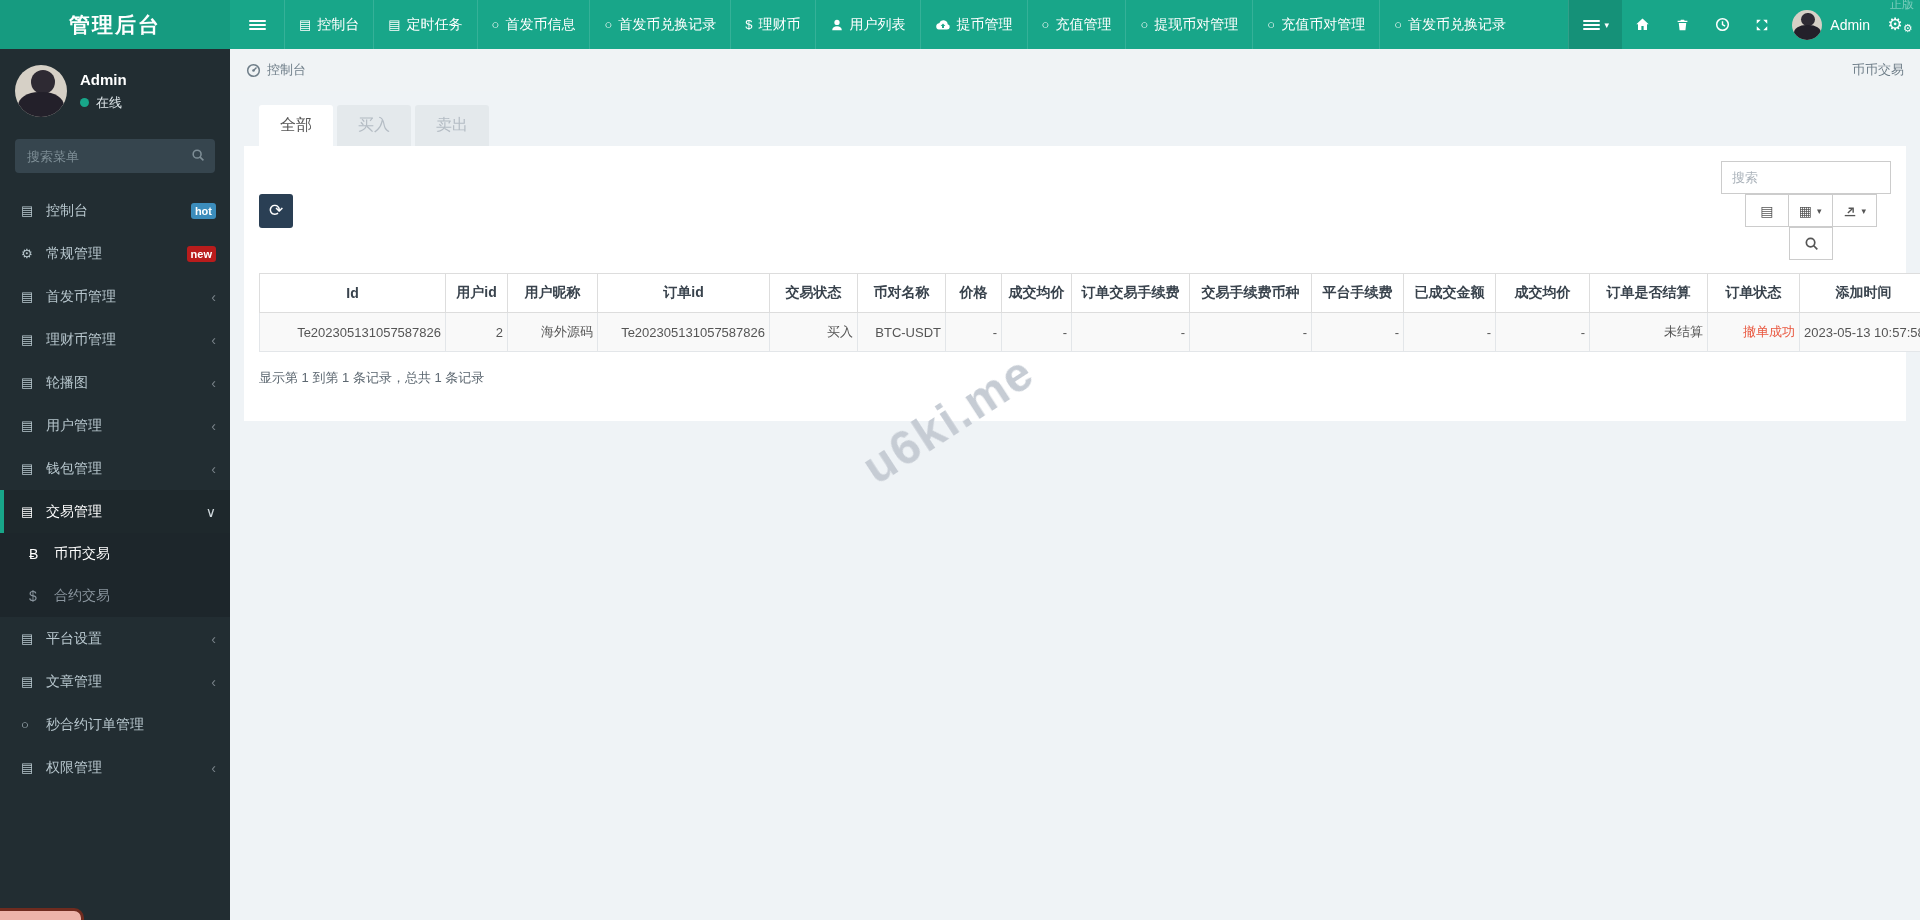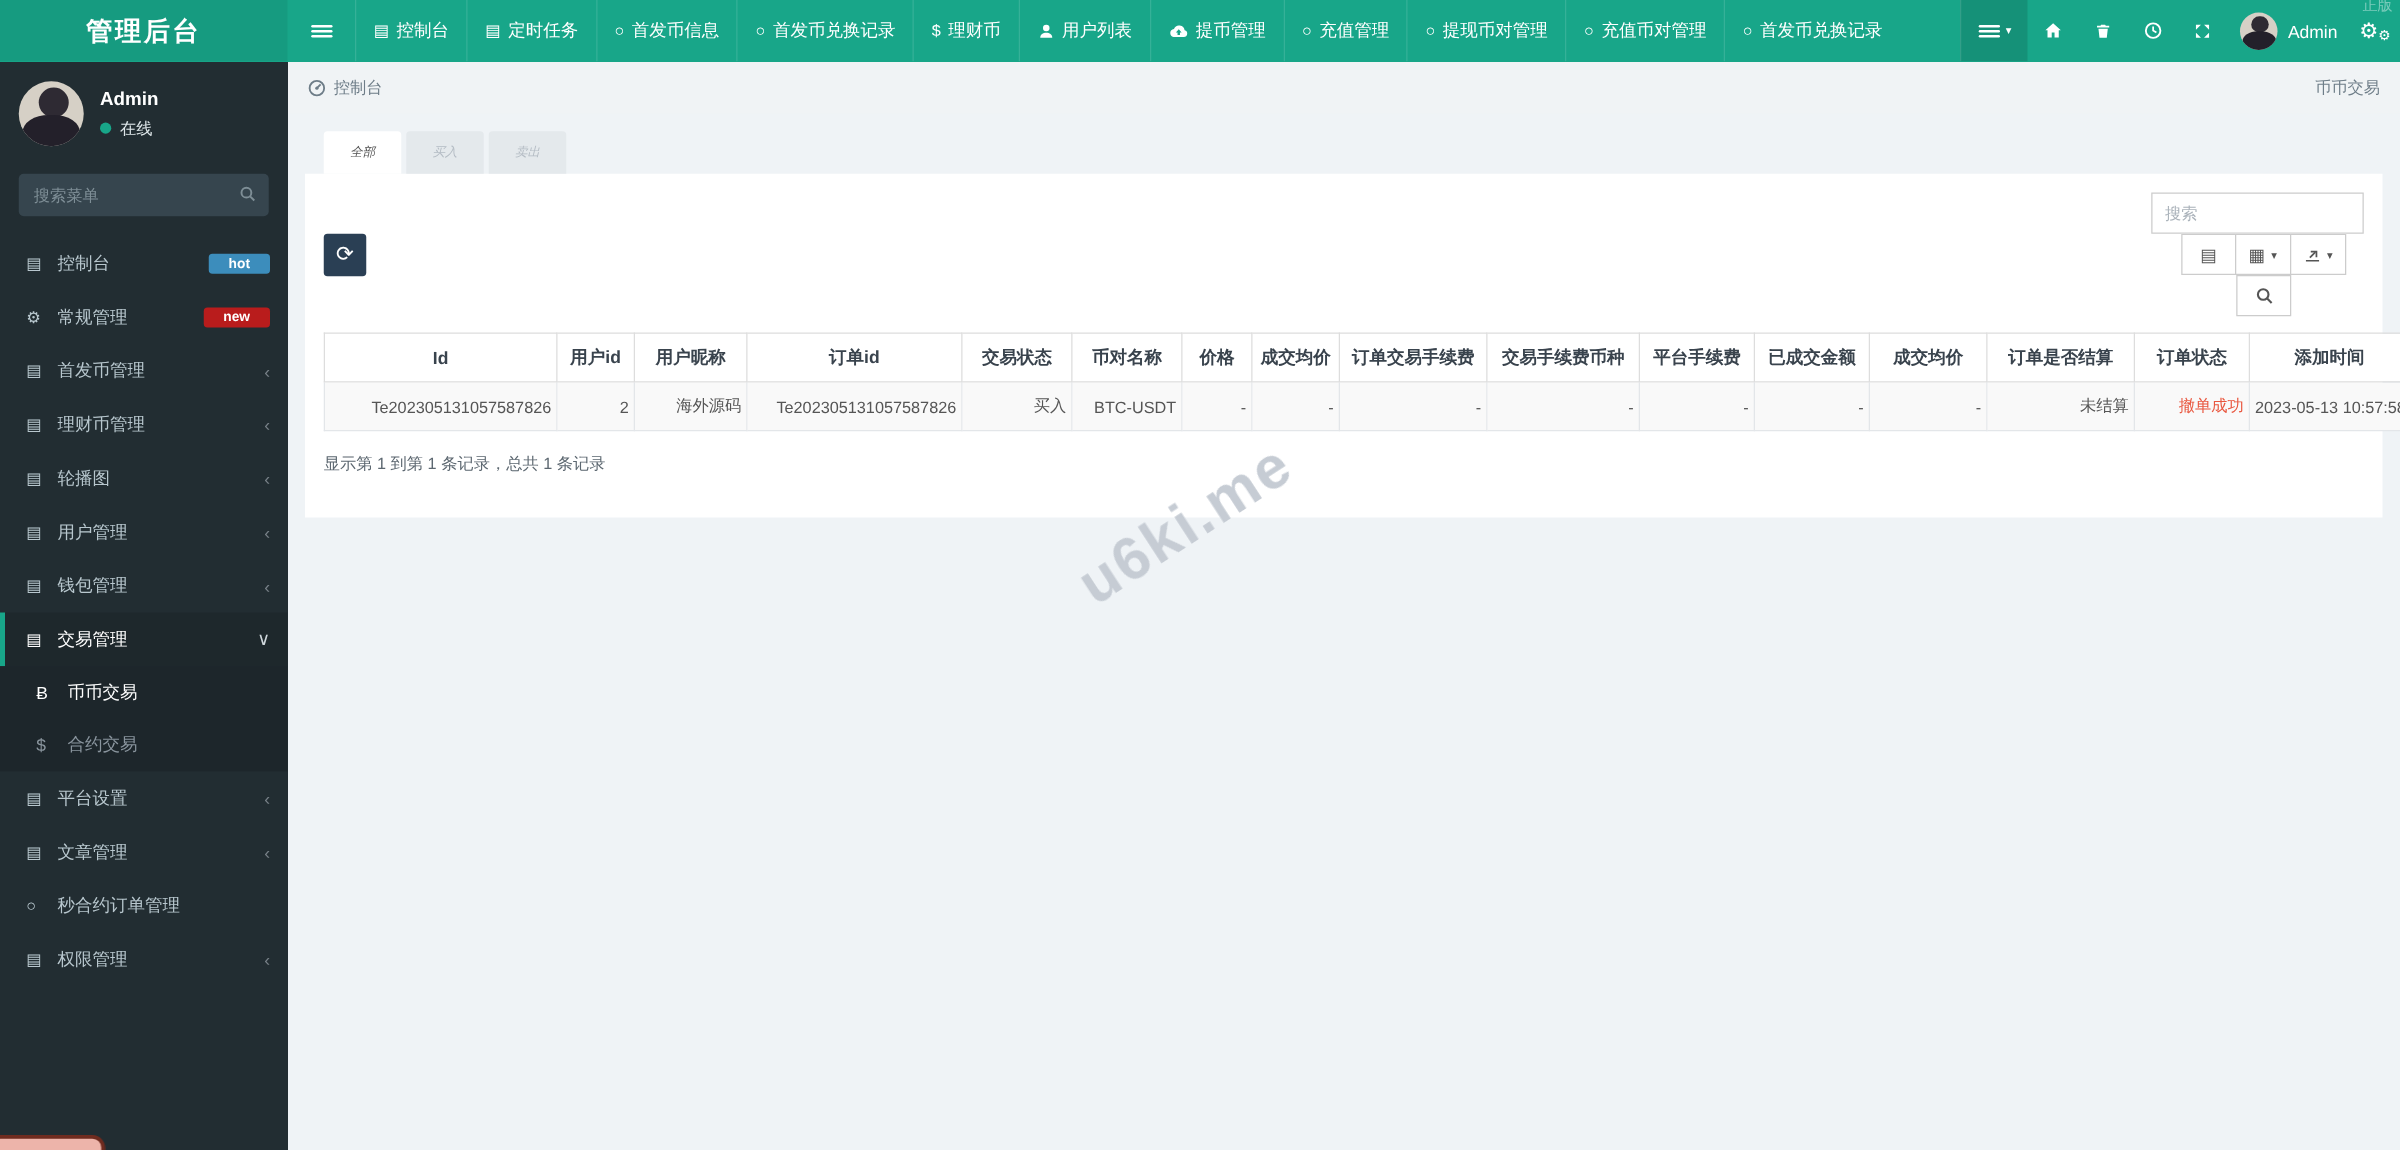--- a/index.html
+++ b/index.html
@@ -48,36 +48,36 @@
   .sb-search input::placeholder { color:#7e8e96; }
   .sb-search .mag { position:absolute; right:10px; top:9px; color:#7e8e96; }
   .menu { list-style:none; }
   .m-item { display:flex; align-items:center; height:43px; padding:0 14px 0 17px;
     color:#b8c7ce; font-size:14px; cursor:pointer; border-left:4px solid transparent; }
   .m-item.active { border-left-color:#18a689; background:#1e282c; color:#fff; }
   .m-icon { width:25px; font-size:13px; flex:none; }
   .m-label { flex:1; }
   .m-chevron { color:#798289; font-size:14px; }
   .m-item.active .m-chevron { color:#cfd8dc; }
-  .badge { font-size:11px; padding:2px 16px; border-radius:3px; color:#fff; font-weight:bold; }
+  .badge { font-size:11px; padding:2px 4px; border-radius:3px; color:#fff; font-weight:bold; }
   .submenu { background:#1d262b; }
   .sub-item { display:flex; align-items:center; height:42px; padding-left:29px; font-size:14px;
     color:#8a959e; cursor:pointer; }
   .sub-item.active { color:#fff; }
   .sub-icon { width:25px; font-size:14px; }
 
   
   .main { margin-left:230px; padding-top:49px; height:920px; background:#eff3f6; }
   .breadcrumb { height:42px; background:#f0f3f5; display:flex; align-items:center;
     padding:0 16px; color:#6e7d88; font-size:13px; }
   .breadcrumb .bci { margin-right:6px; display:inline-flex; }
   .bc-right { margin-left:auto; }
   .tabs { padding:14px 0 0 29px; }
-  .tab { display:inline-block; padding:10px 21px; font-size:10px; margin-right:4px;
-    border-radius:3px 3px 0 0; background:#e4e9ec; color:#b4bcc4; cursor:pointer;font-style:italic; }
+  .tab { display:inline-block; padding:10px 21px; font-size:16px; margin-right:4px;
+    border-radius:3px 3px 0 0; background:#e4e9ec; color:#b4bcc4; cursor:pointer; }
   .tab.active { background:#fff; color:#555; }
   .panel { margin:0 14px; background:#fff; padding:15px 15px 34px; }
   .toolbar { display:flex; align-items:center; justify-content:space-between; margin-bottom:13px; }
   .refresh-btn { width:34px; height:34px; background:#2a3f54; border:none; border-radius:3px;
     color:#fff; font-size:17px; cursor:pointer; line-height:1; }
   .tb-right { display:flex; align-items:center;flex-direction:column; }
   .search-input { width:170px; height:33px; border:1px solid #ccc; padding:0 10px; font-size:13px;
     color:#555; outline:none; font-family:"Liberation Sans","DejaVu Sans",sans-serif; }
   .search-input::placeholder { color:#aab2ba; }
   .btn-group { display:flex; margin-left:10px; }

